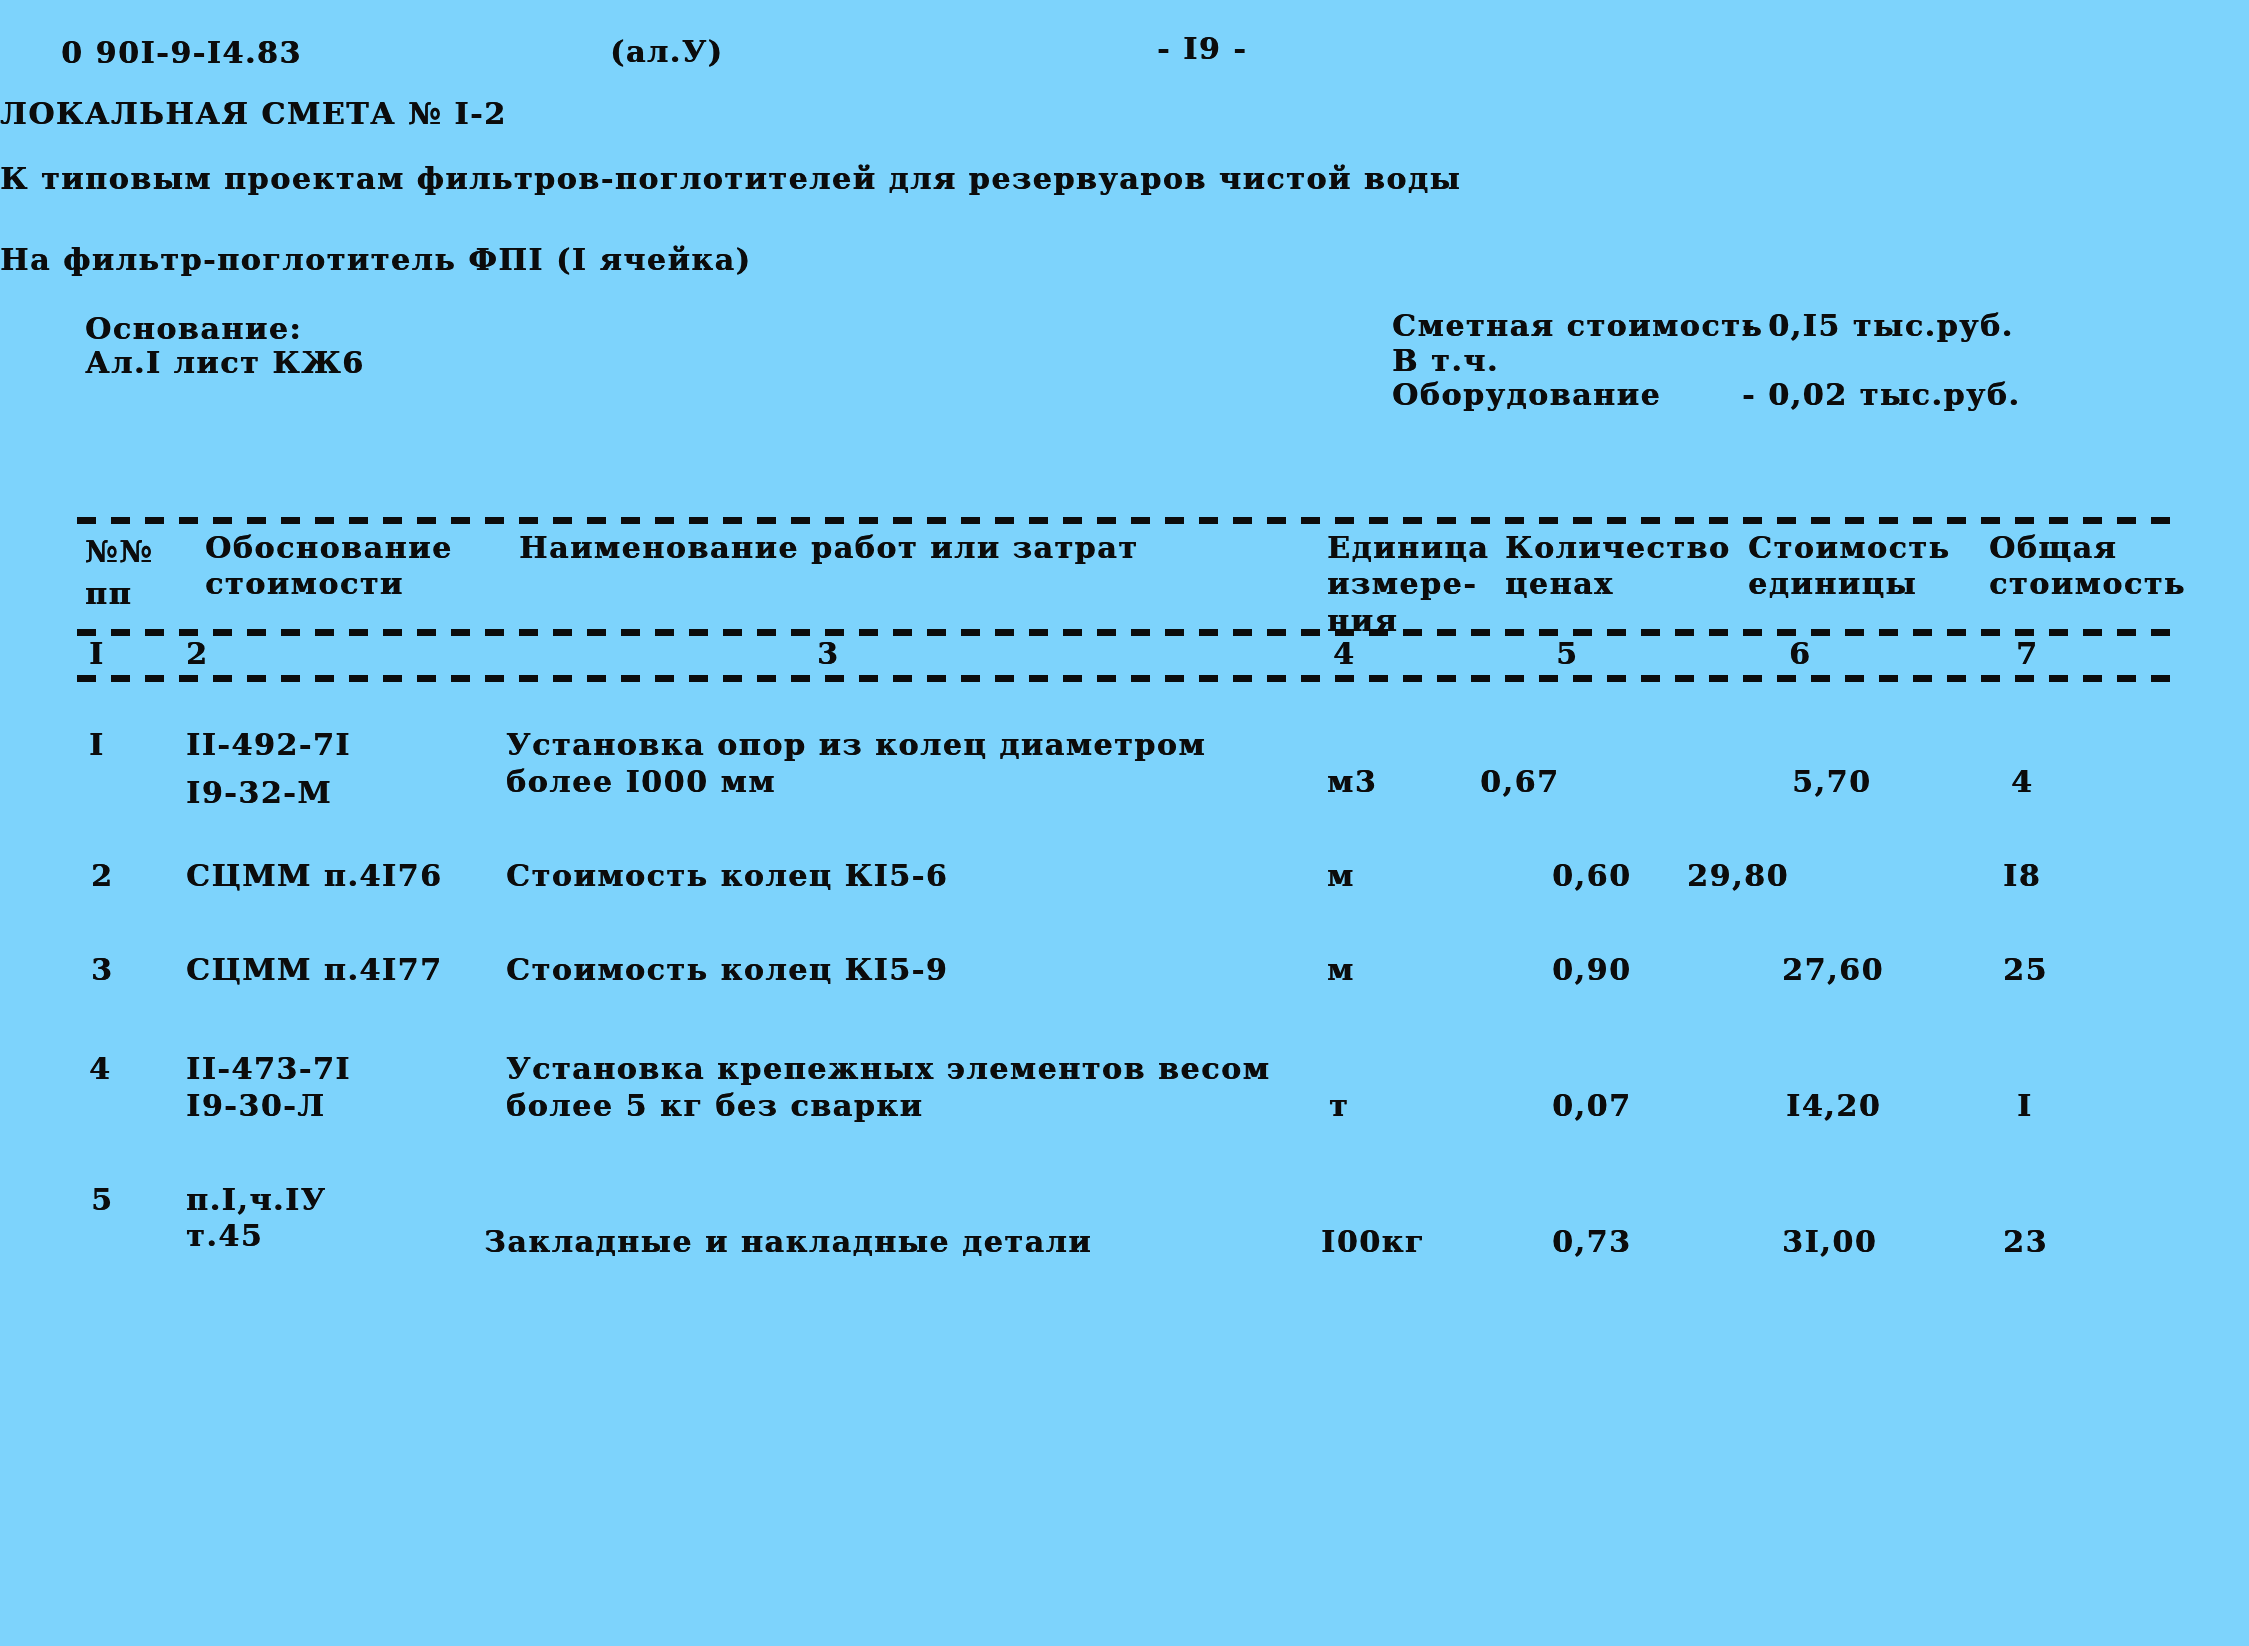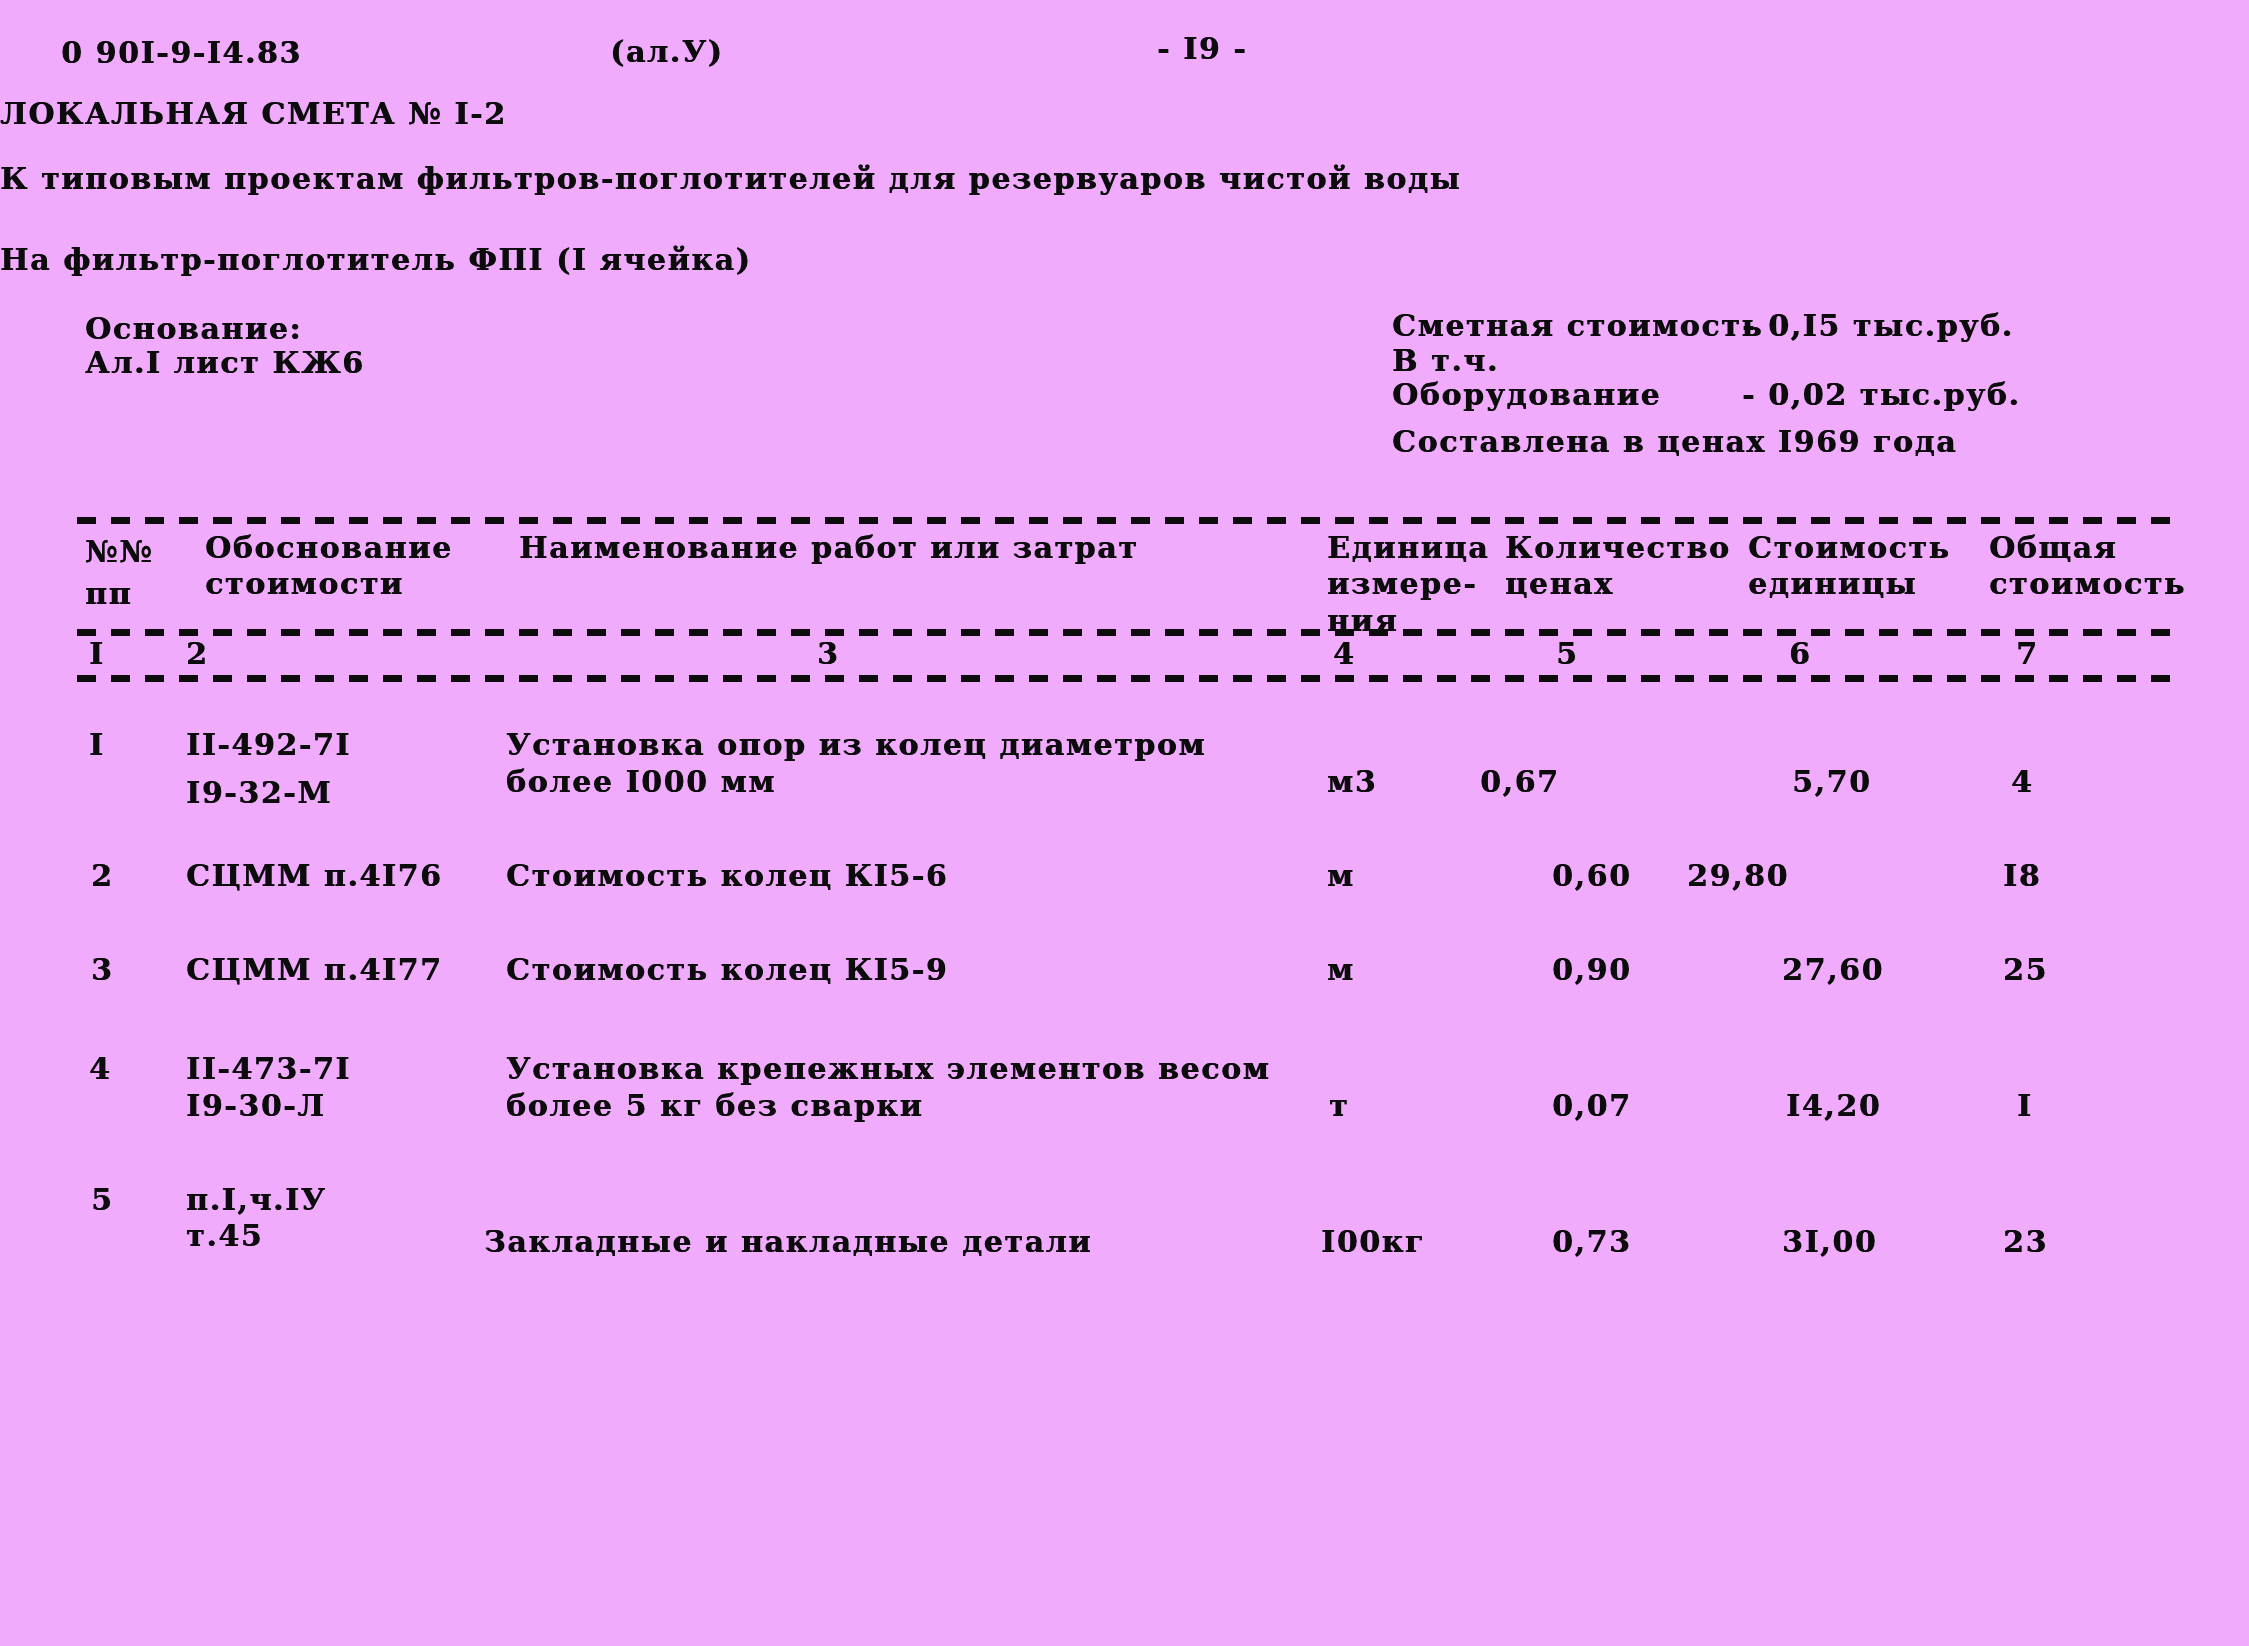--- a/index.html
+++ b/index.html
@@ -1,19 +1,19 @@
 <!DOCTYPE html>
 <html style="font-size:13px"><head>
 <meta charset="utf-8">
 <style>
   html,body { margin:0; padding:0; background:#e8e8e8; }
   .page {
     position:relative;
     width:2250px; height:1646px;
-    background:#f0abfc;
+    background:#7dd3fc;
     overflow:hidden;
     font-family:"DejaVu Serif","Liberation Serif",serif;
     font-weight:bold;
     color:#0c0c0c;
   }
   .t {
     position:absolute;
     white-space:pre;
     font-size:30px;
     letter-spacing:1.6px;
@@ -44,21 +44,20 @@
   <span class="t ctr" style="top:243px">На фильтр-поглотитель ФПI (I ячейка)</span>
 
   <span class="t" style="left:85px;top:312px">Основание:</span>
   <span class="t" style="left:85px;top:346px">Ал.I лист КЖ6</span>
 
   <span class="t" style="left:1392px;top:309px">Сметная стоимость</span>
   <span class="t" style="left:1742px;top:309px">- 0,I5 тыс.руб.</span>
   <span class="t" style="left:1392px;top:344px">В т.ч.</span>
   <span class="t" style="left:1392px;top:378px">Оборудование</span>
   <span class="t" style="left:1742px;top:378px">- 0,02 тыс.руб.</span>
-  <span class="t" style="left:1392px;top:425px">Составлена в ценах I969 года</span>
 
   <div class="dash" style="top:517px"></div>
   <div class="dash" style="top:629px"></div>
   <div class="dash" style="top:675px"></div>
 
   <div>
     <span class="t" style="left:85px;top:535px">№№</span>
     <span class="t" style="left:85px;top:577px">пп</span>
     <span class="t" style="left:205px;top:531px">Обоснование</span>
     <span class="t" style="left:205px;top:567px">стоимости</span>

